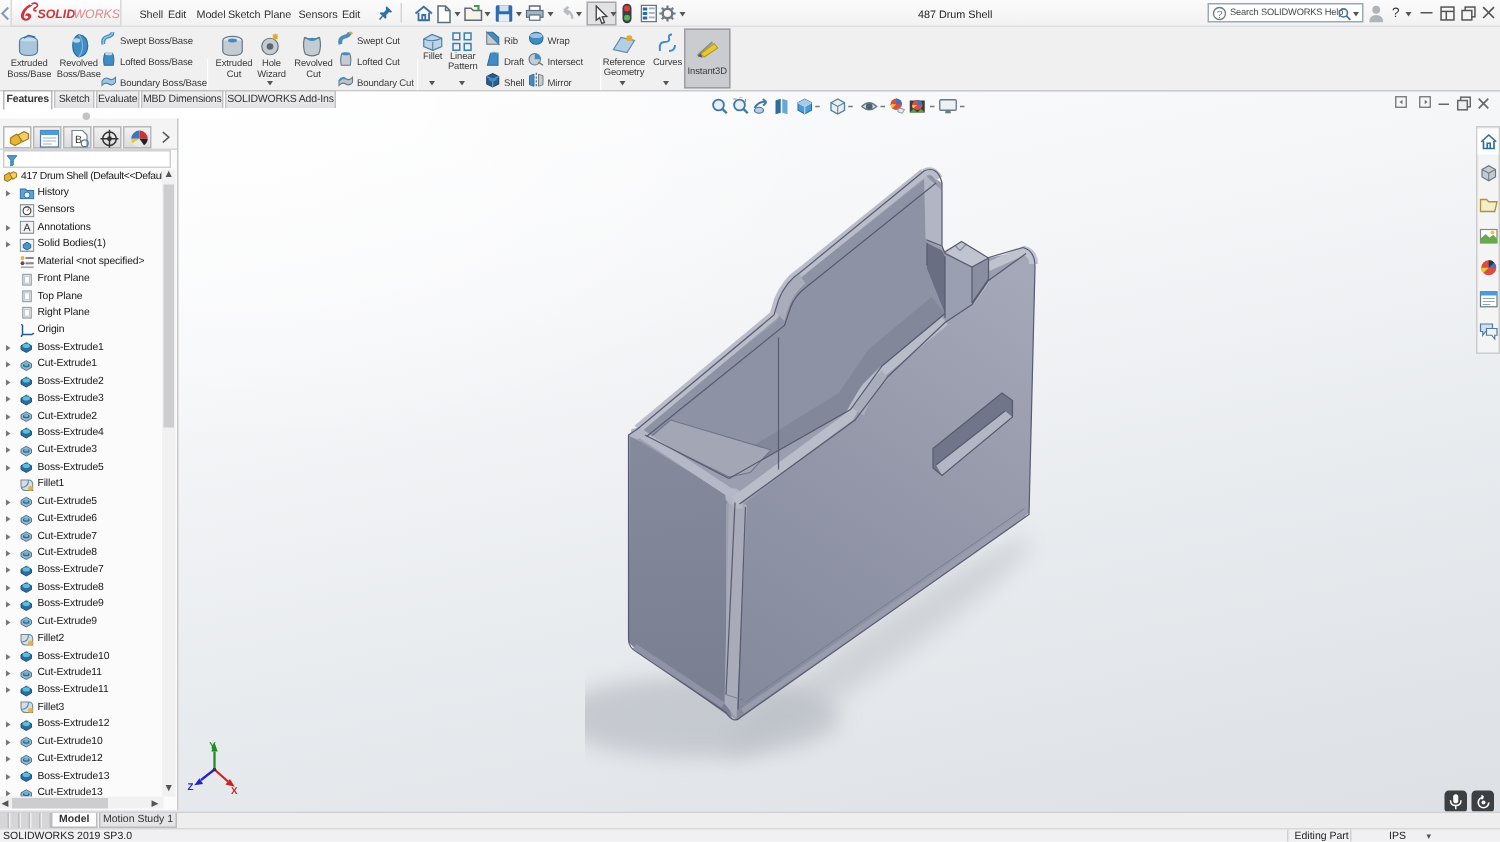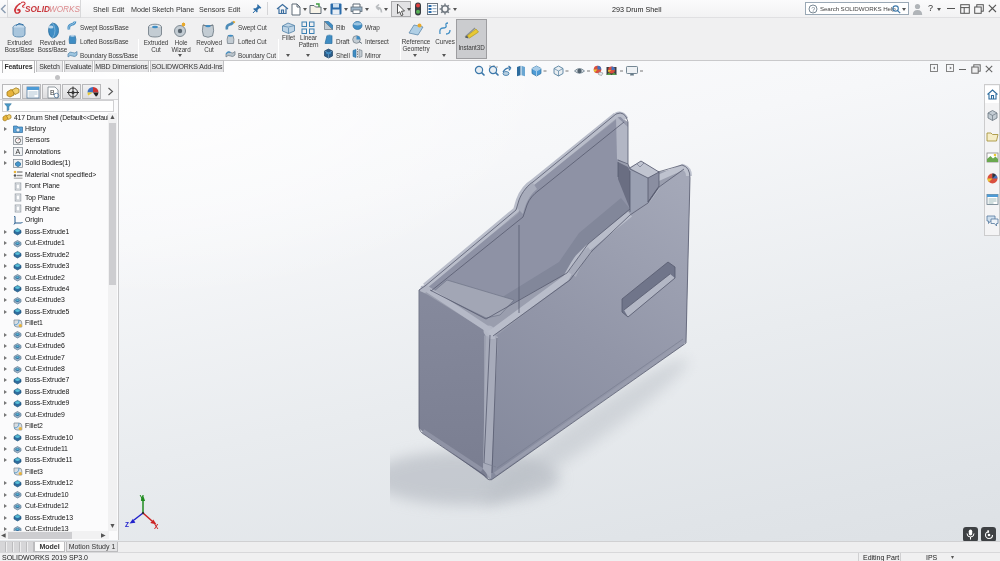--- a/index.html
+++ b/index.html
@@ -131,21 +131,21 @@
           <line x1="0.6" y1="6" x2="2.6" y2="6"></line>
           <line x1="9.4" y1="6" x2="11.4" y2="6"></line>
           <line x1="2.2" y1="2.2" x2="3.6" y2="3.6"></line>
           <line x1="8.4" y1="8.4" x2="9.8" y2="9.8"></line>
           <line x1="2.2" y1="9.8" x2="3.6" y2="8.4"></line>
           <line x1="8.4" y1="3.6" x2="9.8" y2="2.2"></line>
         </g>
       </svg>
   <div class="caret" style="left:453px;top:8px"></div>
 
-  <div class="txt" style="left:612px;top:4.5px;font-size:7.2px;color:#222">293 Drum Shell</div>
+  <div class="txt" style="left:612px;top:4.5px;font-size:7.2px;color:#222">487 Drum Shell</div>
 
   <div class="abs" style="left:805px;top:2px;width:104px;height:13px;background:#fff;border:1px solid #9aa8b5"></div>
   <svg class="abs" style="left:808px;top:3.5px" width="10" height="10">
         <circle cx="5" cy="5" r="4" fill="none" stroke="#6a7a88" stroke-width="0.9"></circle>
         <text x="3.2" y="7.8" font-size="7" fill="#6a7a88" font-family="Liberation Sans">?</text>
       </svg>
   <div class="txt" style="left:820px;top:5px;font-size:6.2px;color:#444;letter-spacing:-0.1px">Search SOLIDWORKS Help</div>
   <svg class="abs" style="left:892px;top:4.5px" width="9" height="9">
         <circle cx="3.6" cy="3.6" r="2.7" stroke="#3c78aa" stroke-width="1.1" fill="none"></circle>
         <line x1="5.6" y1="5.6" x2="8.2" y2="8.2" stroke="#3c78aa" stroke-width="1.2"></line>

